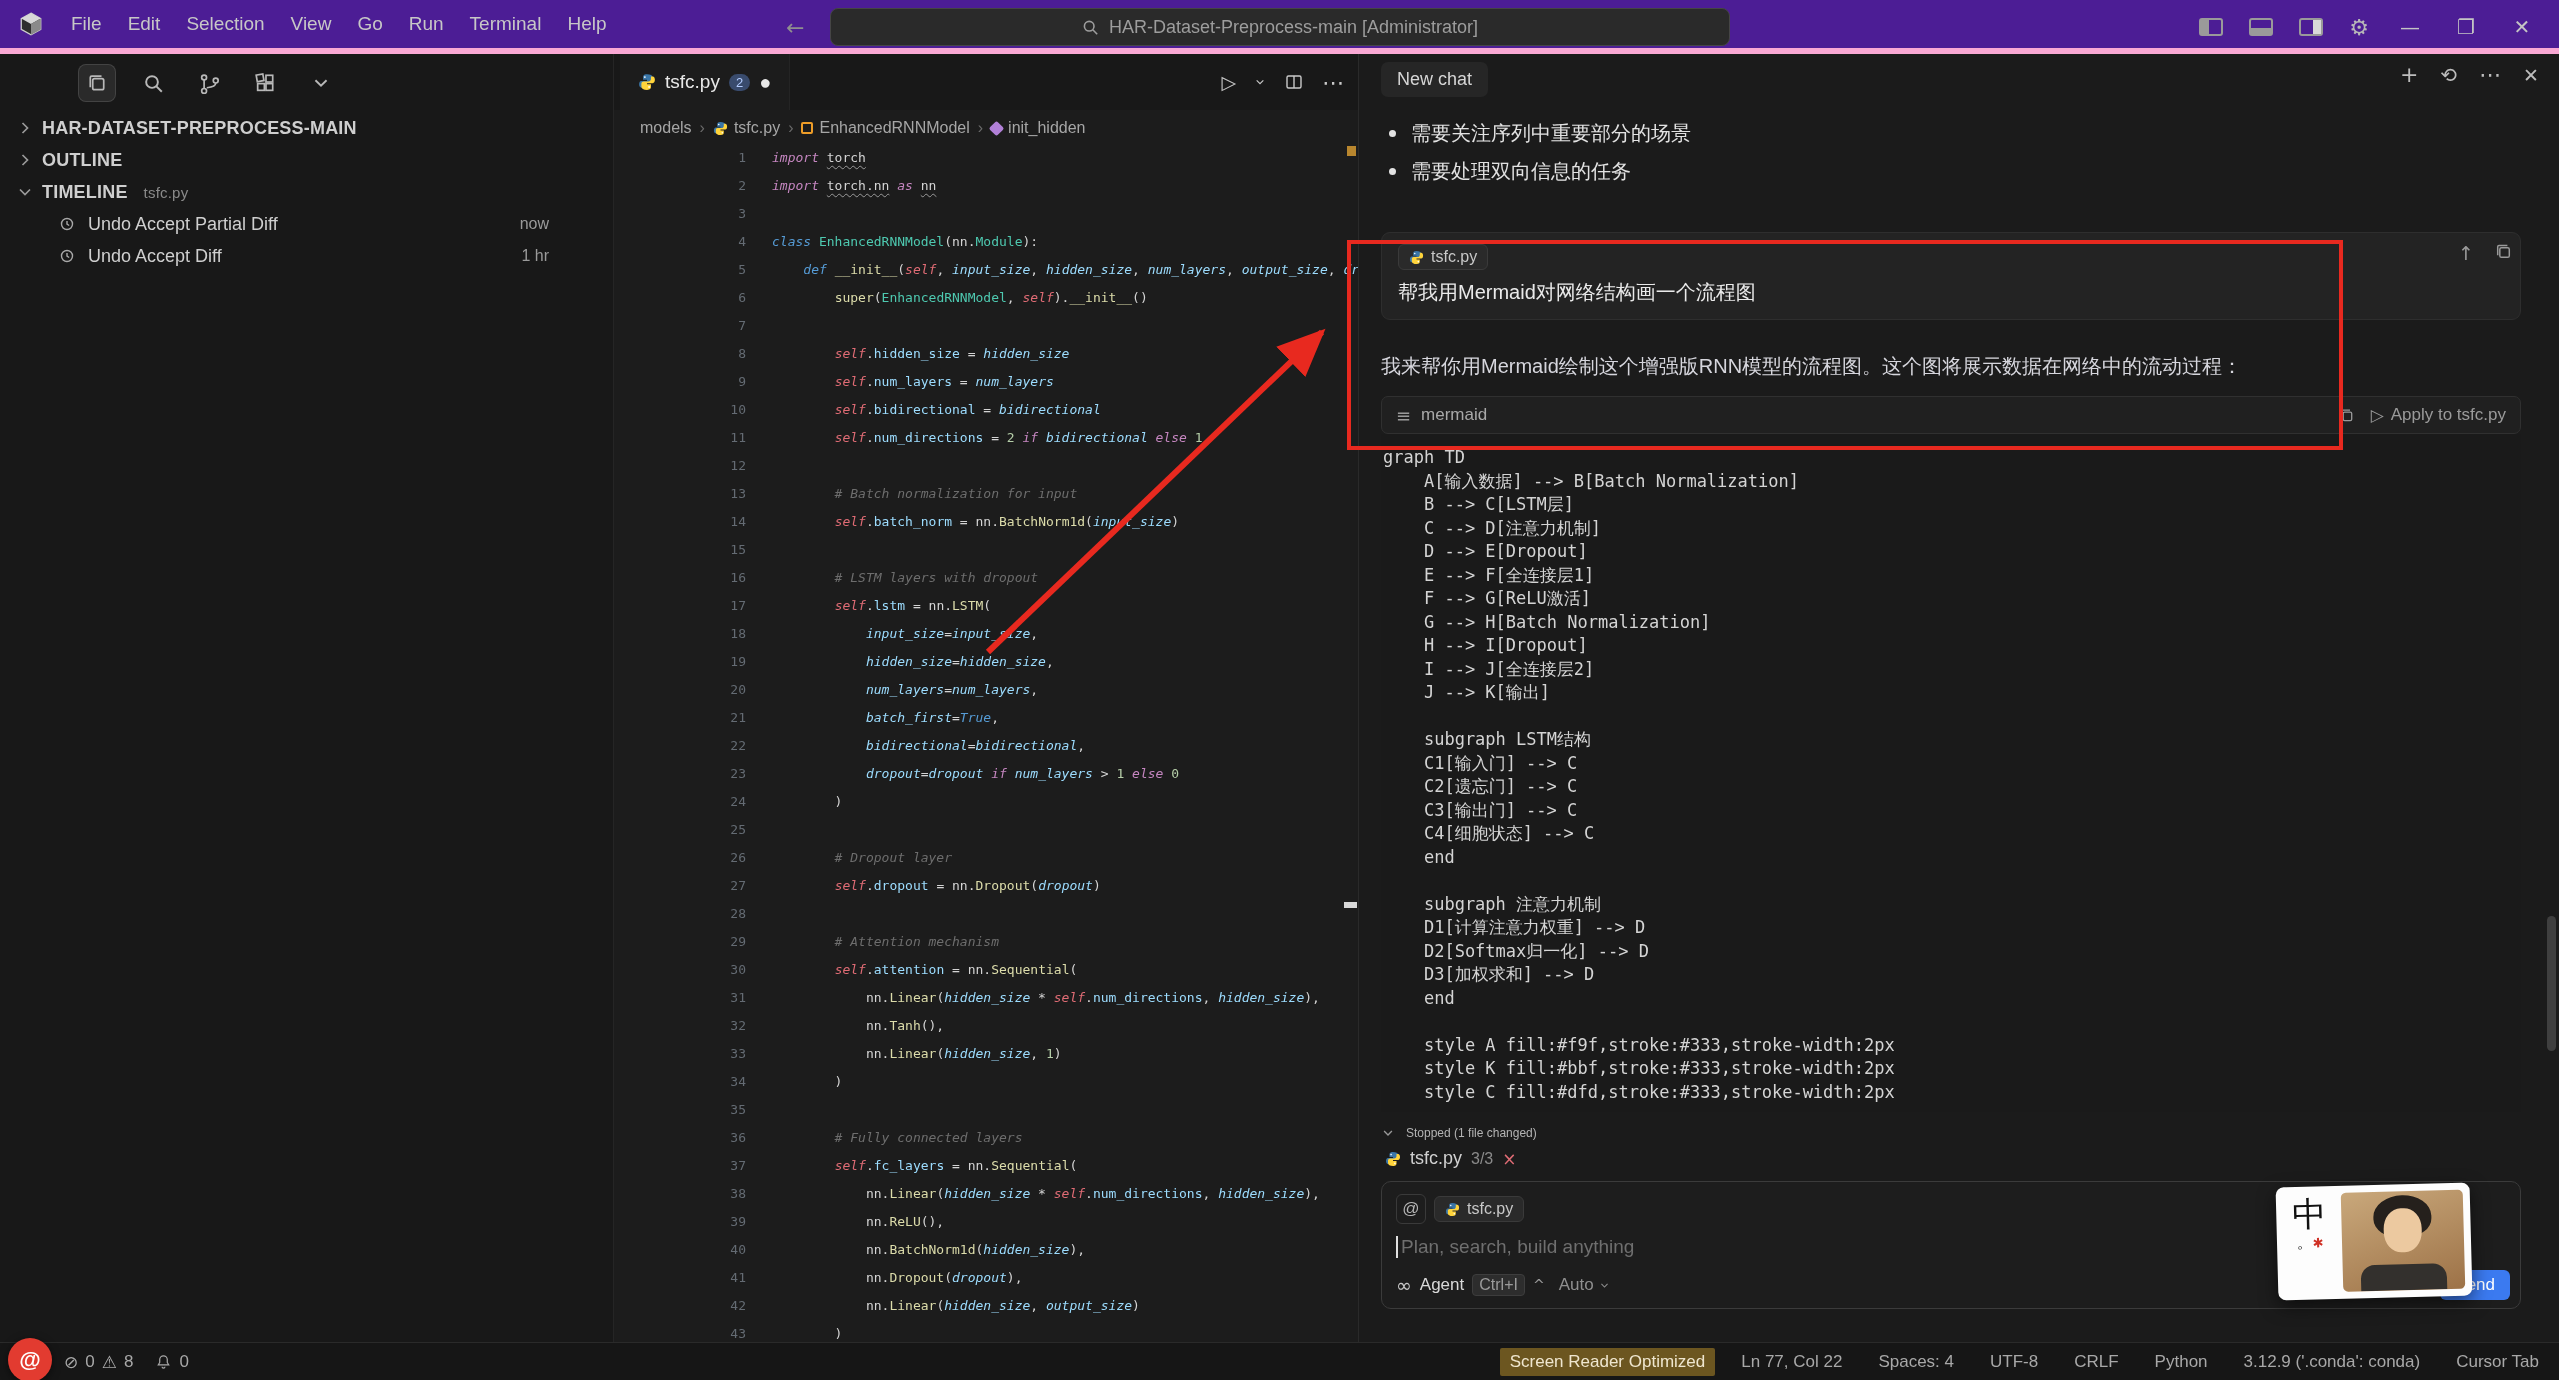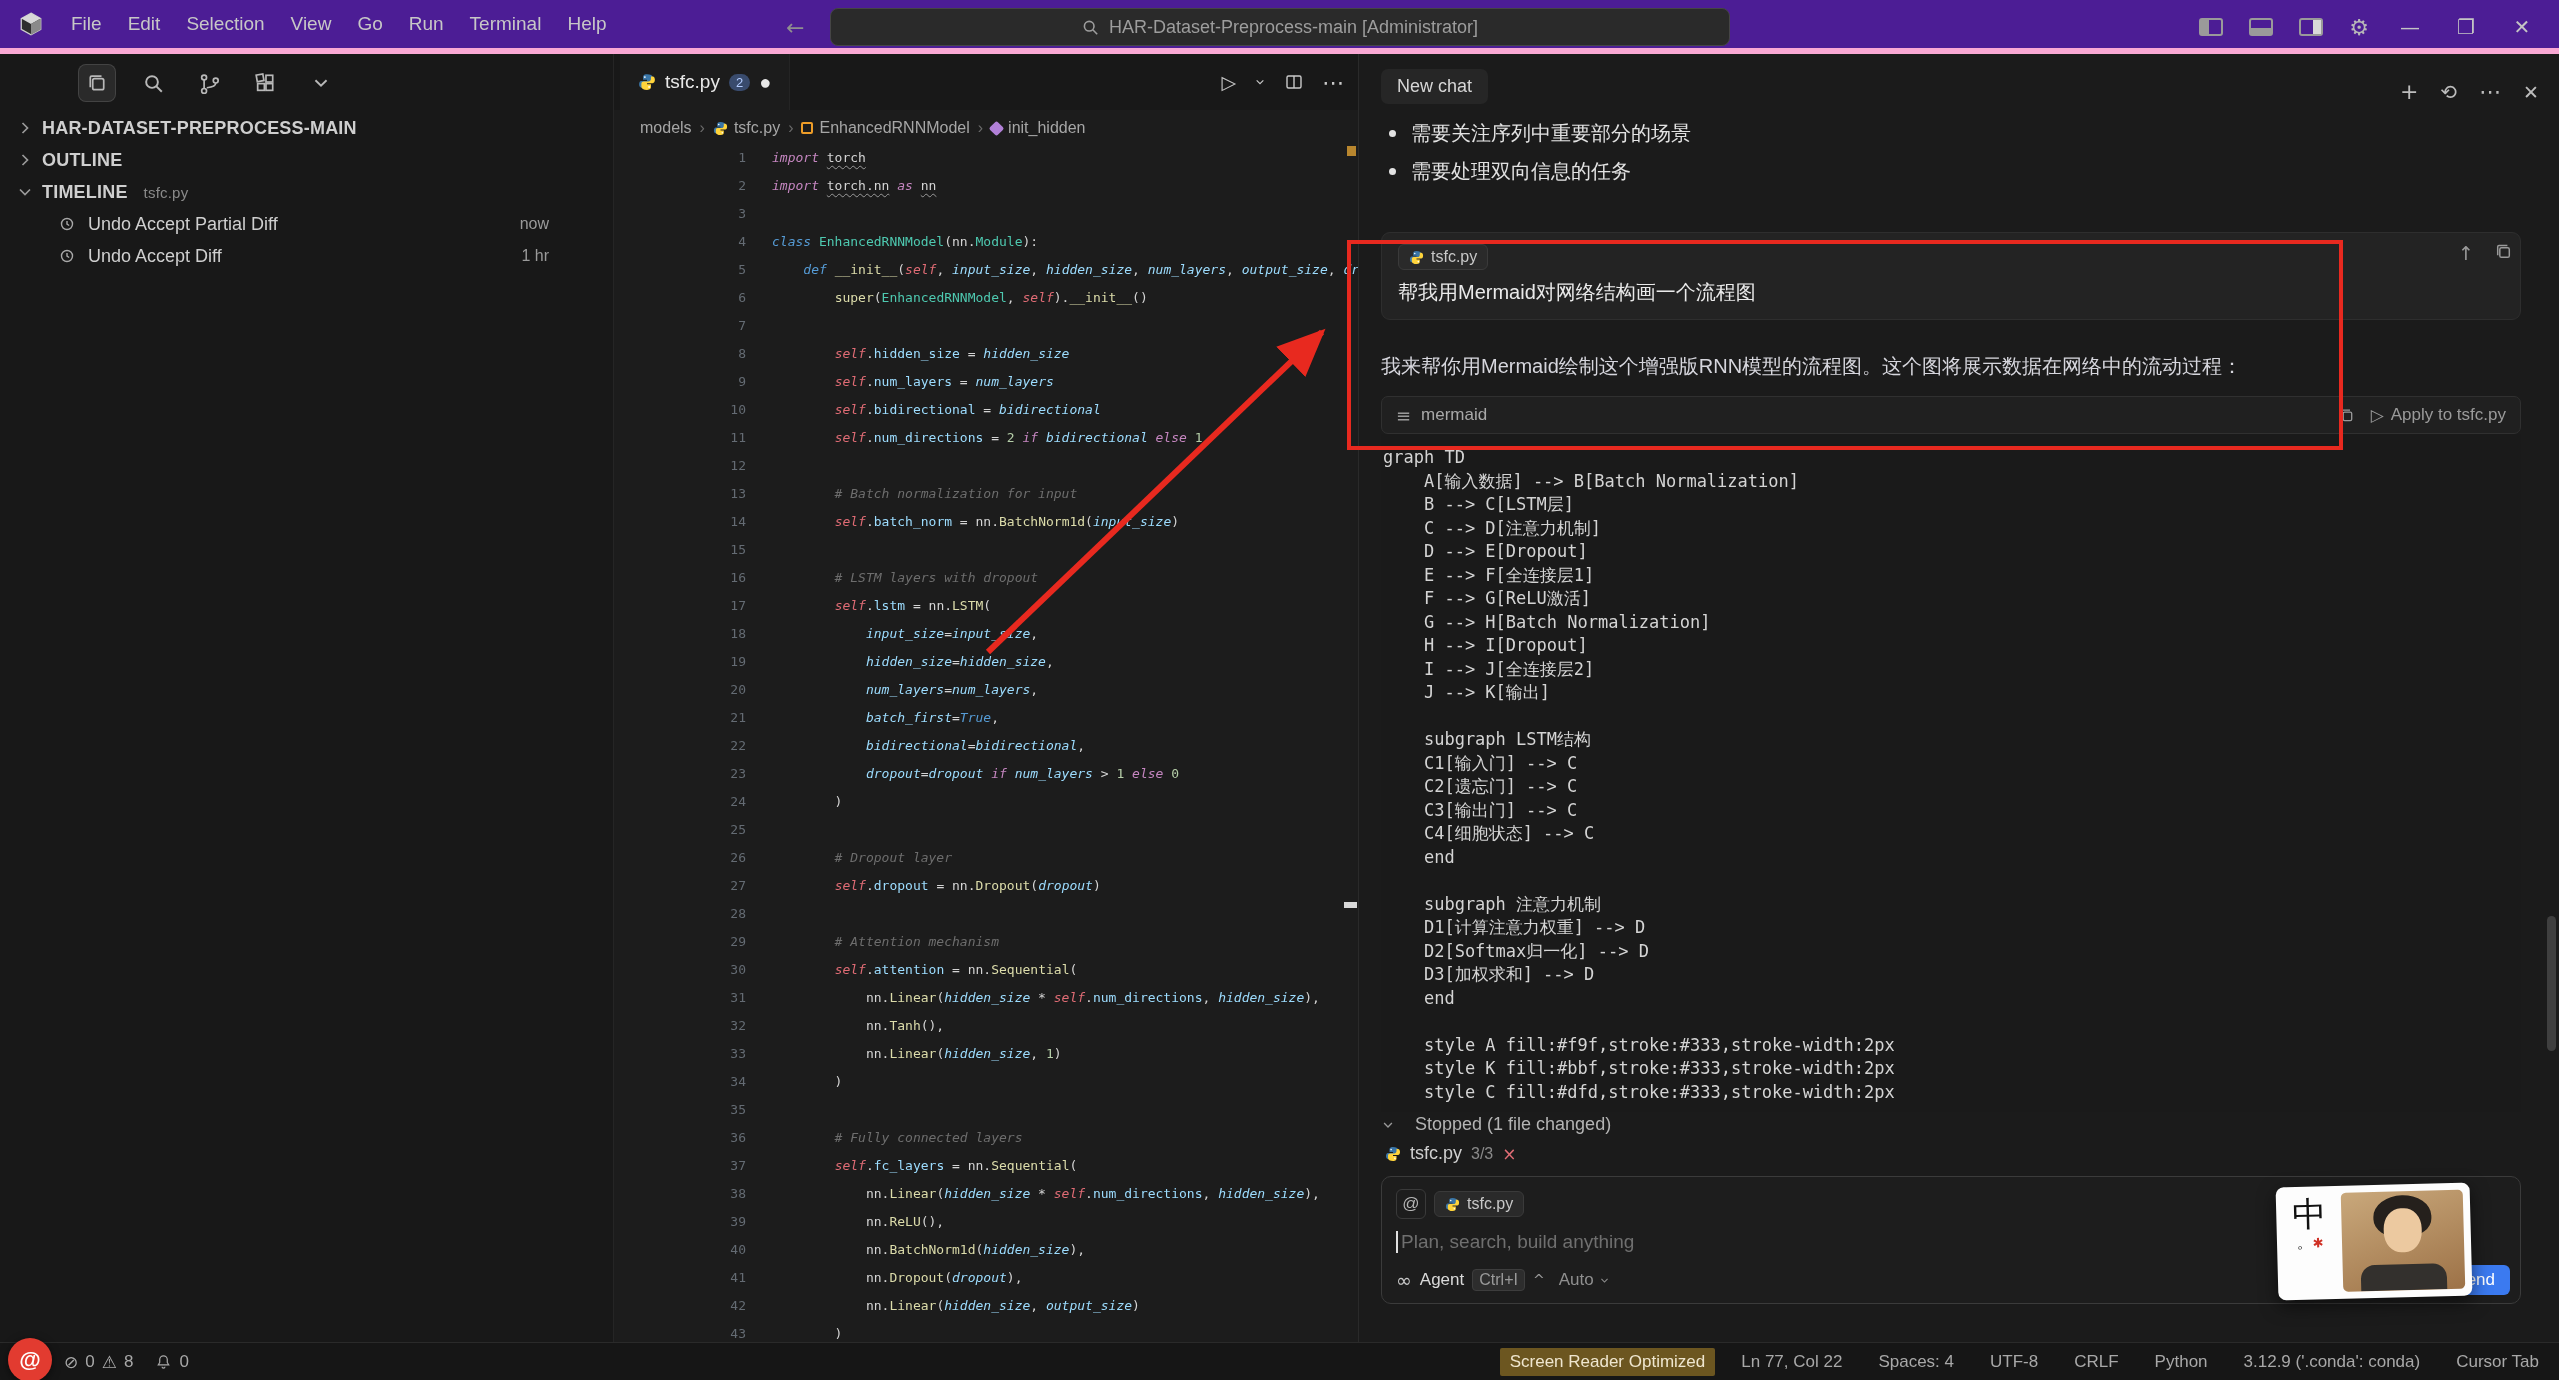--- a/index.html
+++ b/index.html
@@ -75,40 +75,40 @@
   .tk-pn{color:#d4d4d4}
   .tk-op{color:#d4d4d4}
   .tk-tx{color:#d4d4d4}
   .tk-tr{color:#569cd6;font-style:italic}
   .tk-u{color:#d4d4d4;text-decoration:underline wavy #9a9a9a 1px;text-underline-offset:3px}
   .ruler-orange{position:absolute;right:2px;top:-20px;width:9px;height:30px;background:#b8862e}
   .ruler-dash{position:absolute;right:1px;top:756px;width:13px;height:6px;background:#d8d8d8}
 
   
   .chat{flex:1;background:#1b1b1b;border-left:1px solid #2a2a2a;display:flex;flex-direction:column;position:relative}
-  .chat-header{height:50px;display:flex;align-items:flex-end;padding:8px 20px 0 22px}
+  .chat-header{height:50px;display:flex;align-items:flex-start;padding:8px 20px 0 22px}
   .chat-tab{background:#262626;border-radius:7px;padding:7px 16px;font-size:18px;color:#d6d6d6}
   .chat-header-icons{margin-left:auto;display:flex;align-items:center;gap:22px;color:#bdbdbd;font-size:22px}
   .chat-scroll{flex:1;padding:14px 38px 0 22px;position:relative;overflow:hidden}
   .chat-bullets{list-style:none}
   .chat-bullets li{font-size:20px;color:#e2e2e2;line-height:30px;margin-bottom:8px;padding-left:30px;position:relative}
   .chat-bullets li::before{content:"";position:absolute;left:8px;top:12px;width:7px;height:7px;border-radius:50%;background:#e2e2e2}
   .msg-actions{position:absolute;top:138px;right:46px;display:flex;gap:20px;color:#9a9a9a;font-size:19px}
   .user-bubble{margin-top:46px;background:#232323;border:1px solid #2e2e2e;border-radius:9px;padding:11px 16px 13px}
   .chip{display:inline-flex;align-items:center;gap:7px;background:#2a2a2a;border:1px solid #3a3a3a;border-radius:6px;padding:3px 10px;font-size:16px;color:#c8c8c8}
   .user-text{margin-top:9px;font-size:20px;color:#eaeaea}
   .assist-text{margin-top:32px;font-size:20px;color:#d6d6dd;line-height:28px}
   .code-block{margin-top:16px}
   .cb-header{height:38px;background:#202020;border:1px solid #303030;border-radius:7px;display:flex;align-items:center;padding:0 14px;gap:10px;color:#a8a8a8;font-size:17px}
   .cb-hamburger{font-size:18px;color:#9a9a9a}
   .cb-right{margin-left:auto;display:flex;align-items:center;gap:16px;color:#9a9a9a}
   .cb-apply{display:flex;align-items:center;gap:7px;font-size:17px;color:#9a9a9a}
   .cb-body{padding:12px 0 8px 2px;background:#19191980}
   .mm-line{font-family:"DejaVu Sans Mono","Liberation Mono",monospace;font-size:17px;line-height:23.5px;min-height:23.5px;color:#d4d4d4;white-space:pre}
-  .stopped-row{margin-top:2px;display:flex;align-items:center;gap:20px;font-size:18px;color:#b4b4b4}
+  .stopped-row{margin-top:14px;display:flex;align-items:center;gap:11px;font-size:12px;color:#b4b4b4}
   .chevron-sm{width:14px;height:14px;color:#9a9a9a}
   .file-row{margin-top:8px;display:flex;align-items:center;gap:9px;font-size:18px;color:#d0d0d0;padding-left:4px}
   .file-progress{color:#8a8a8a;font-size:16px}
   .file-x{color:#e06c75;font-size:17px}
   .input-box{margin-top:12px;background:#1d1d1d;border:1px solid #3b3b3b;border-radius:10px;padding:12px 14px;height:128px;position:relative}
   .chips-row{display:flex;align-items:center;gap:8px}
   .at-chip{width:30px;height:30px;display:flex;align-items:center;justify-content:center;border:1px solid #3a3a3a;border-radius:6px;color:#b5b5b5;font-size:17px}
   .ph-row{margin-top:12px;display:flex;align-items:center}
   .caret-bar{display:inline-block;width:2px;height:22px;background:#e0e0e0;margin-right:3px}
   .placeholder{font-size:19px;color:#6f6f6f}

